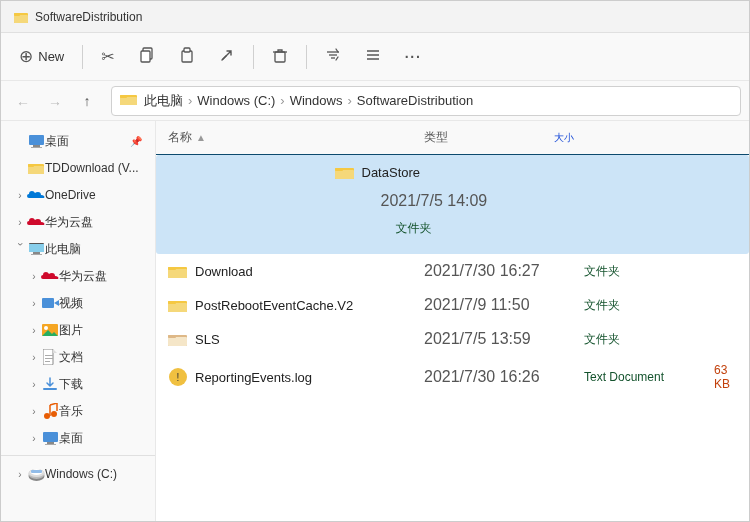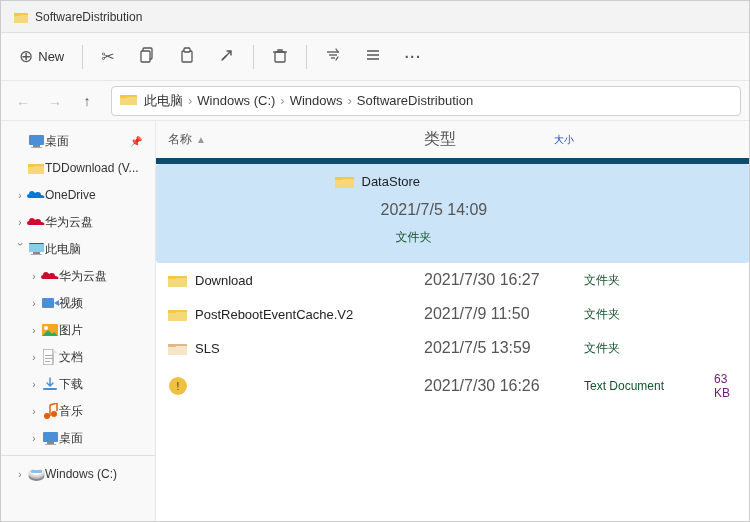--- a/index.html
+++ b/index.html
@@ -180,36 +180,36 @@
     .content-area {
       flex: 1;
       overflow-y: auto;
       background: #fff;
     }
 
     
     .file-list-header {
       display: flex;
       align-items: center;
-      border-bottom: 6px solid #0c4a6e;
+      border-bottom: 1px solid #0c4a6e;
       background: #f9f9f9;
       padding: 4px 0;
     }
     .col-name {
       width: 260px;
       padding: 4px 12px;
       font-size: 12px;
       color: #555;
       display: flex;
       align-items: center;
       gap: 4px;
       cursor: pointer;
     }
     .col-date { width: 160px; padding: 4px 8px; font-size: 12px; color: #555; }
-    .col-type { width: 130px; padding: 4px 8px; font-size: 16px; color: #555; }
+    .col-type { width: 130px; padding: 4px 8px; font-size: 12px; color: #555; }
     .col-size { flex: 1; padding: 4px 8px; font-size: 10px; color: #1d4ed8; }
 
     .file-row {
       display: flex;
       align-items: center;
       padding: 2px 0;
       border-radius: 3px;
       cursor: pointer;
     }
     .file-row.selected { background: #cce4f7; flex-direction: column; }
@@ -224,21 +224,21 @@
     }
     .file-icon {
       width: 20px;
       height: 20px;
       display: flex;
       align-items: center;
       justify-content: center;
     }
     .file-date-cell { width: 160px; padding: 5px 8px; font-size: 16px; color: #555; }
     .file-type-cell { width: 130px; padding: 5px 8px; font-size: 12px; color: #14532d; }
-    .file-size-cell { flex: 1; padding: 5px 8px; font-size: 12px; color: #701a75; }
+    .file-size-cell { flex: 1; padding: 5px 8px; font-size: 12px; color: #c2410c; }
 
     
     ::-webkit-scrollbar { width: 8px; }
     ::-webkit-scrollbar-track { background: #f1f1f1; }
     ::-webkit-scrollbar-thumb { background: #c1c1c1; border-radius: 4px; }
 
     
     .sort-arrow { color: #999; font-size: 10px; }
 
     
@@ -597,20 +597,21 @@
     </div>
 
     <div class="file-row">
       <div class="file-name-cell">
         <div class="file-icon">
           <svg width="20" height="20" viewBox="0 0 20 20">
             <circle cx="10" cy="10" r="9" fill="#f0c040"></circle>
             <text x="10" y="14" text-anchor="middle" font-size="10" fill="#333" font-family="Arial">!</text>
           </svg>
         </div>
+        <span>ReportingEvents.log</span>
       </div>
       <div class="file-date-cell">2021/7/30 16:26</div>
       <div class="file-type-cell">Text Document</div>
       <div class="file-size-cell">63 KB</div>
     </div>
 
   </div>
 </div>
 
 </body></html>

